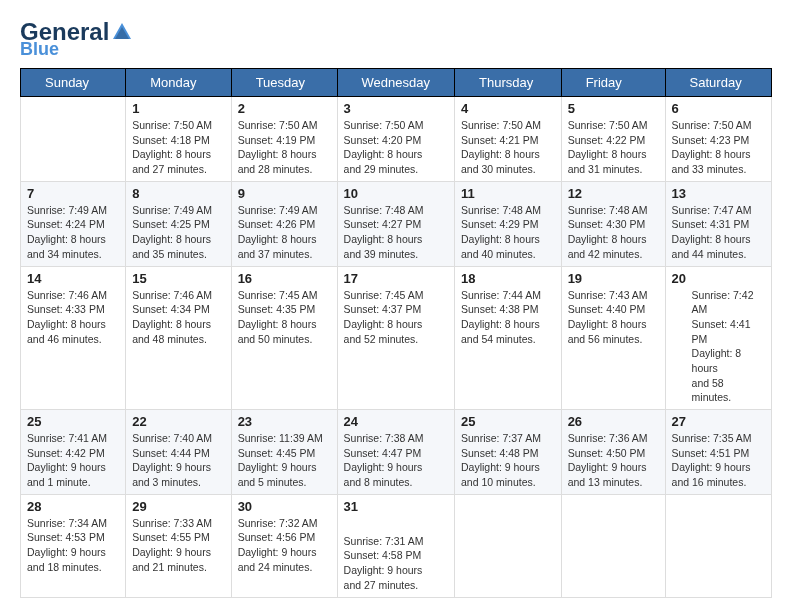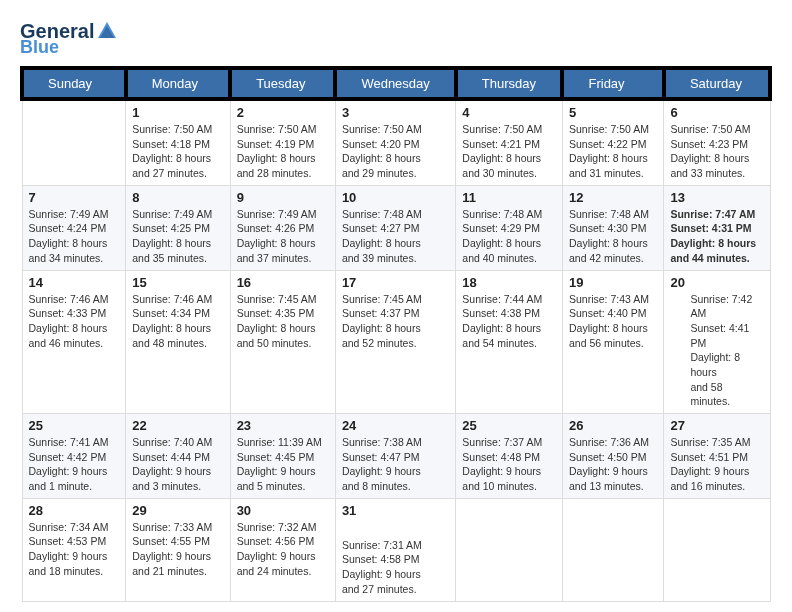--- a/index.html
+++ b/index.html
@@ -15,21 +15,21 @@
       justify-content: space-between;
       align-items: flex-start;
       margin-bottom: 10px;
     }
     .logo {
       display: flex;
       flex-direction: column;
       align-items: flex-start;
     }
     .logo-text {
-      font-size: 20px;
+      font-size: 24px;
       font-weight: bold;
       color: #1a3a5c;
       line-height: 1;
     }
     .title-section {
       text-align: right;
     }
     .main-title {
       font-size: 36px;
       font-weight: bold;
@@ -44,21 +44,21 @@
       border-collapse: collapse;
       font-size: 11px;
     }
     .calendar-table th {
       background-color: #3a6ea8;
       color: #fff;
       text-align: left;
       padding: 6px 24px;
       font-size: 13px;
       font-weight: normal;
-      border: 4px solid #000000;
+      border: 1px solid #000000;
     }
     .calendar-table td {
       border: 1px solid #ddd;
       vertical-align: top;
       padding: 4px 6px;
       min-height: 80px;
       width: calc(100% / 7);
       background: #fff;
     }
     .calendar-table tr:nth-child(even) td {
@@ -194,21 +194,21 @@
         </td>
         <td>
           <span class="day-number">12</span>
           <div class="day-info" style="white-space: pre-line;">Sunrise: 7:48 AM
 Sunset: 4:30 PM
 Daylight: 8 hours
 and 42 minutes.</div>
         </td>
         <td>
           <span class="day-number">13</span>
-          <div class="day-info" style="white-space: pre-line; font-weight: bold;">Sunrise: 7:47 AM
+          <div class="day-info" style="white-space: pre-line;">Sunrise: 7:47 AM
 Sunset: 4:31 PM
 Daylight: 8 hours
 and 44 minutes.</div>
         </td>
       </tr>
       <tr>
         <td>
           <span class="day-number">14</span>
           <div class="day-info" style="white-space: pre-line;">Sunrise: 7:46 AM
 Sunset: 4:33 PM

